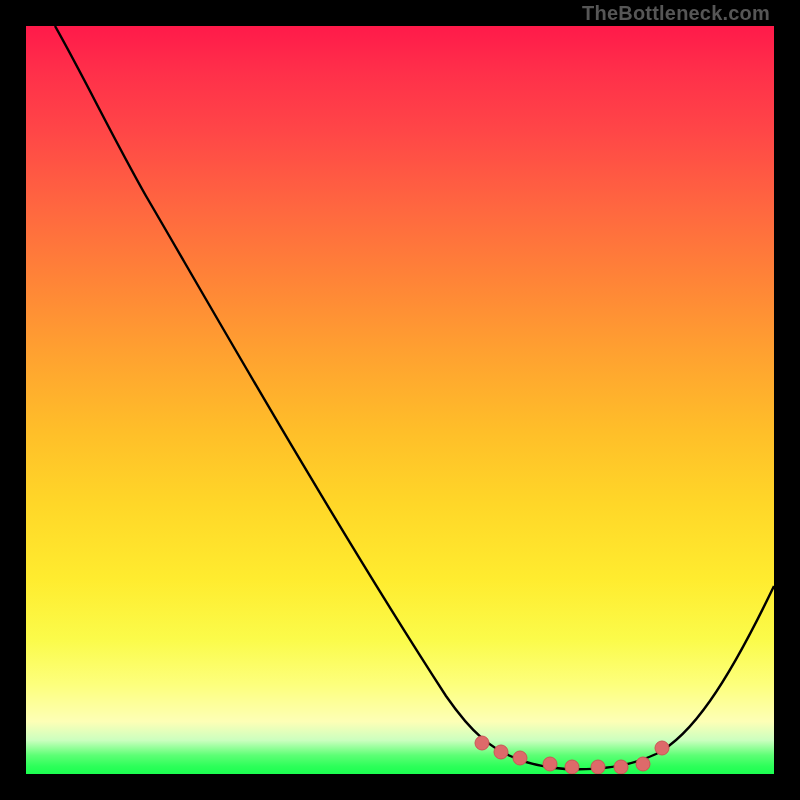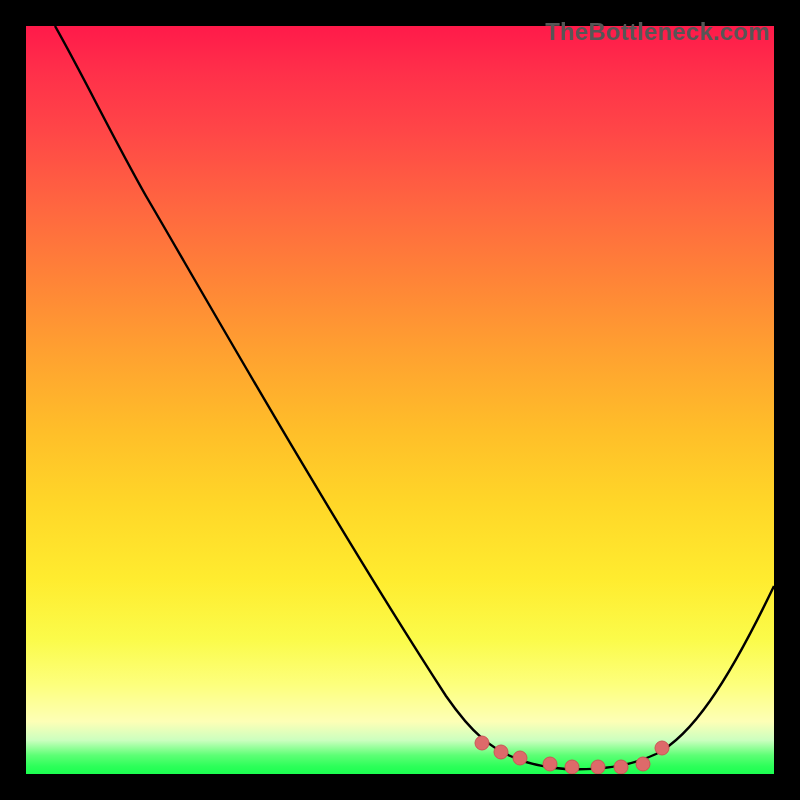--- a/index.html
+++ b/index.html
@@ -41,26 +41,25 @@
       #5dff75 97.5%,
       #2cff59 99%,
       #1bff50 100%
     );
   }
   .attribution {
     position: absolute;
     right: 30px;
     top: 2px;
     font-family: Arial, Helvetica, sans-serif;
-    font-size: 24px;
+    font-size: 20px;
     font-weight: bold;
     color: #565656;
     letter-spacing: 0.2px;
     user-select: none;
-    margin-top: 16px;
   }
   svg.curve {
     position: absolute;
     left: 0;
     top: 0;
     width: 748px;
     height: 748px;
     pointer-events: none;
   }
 </style>

